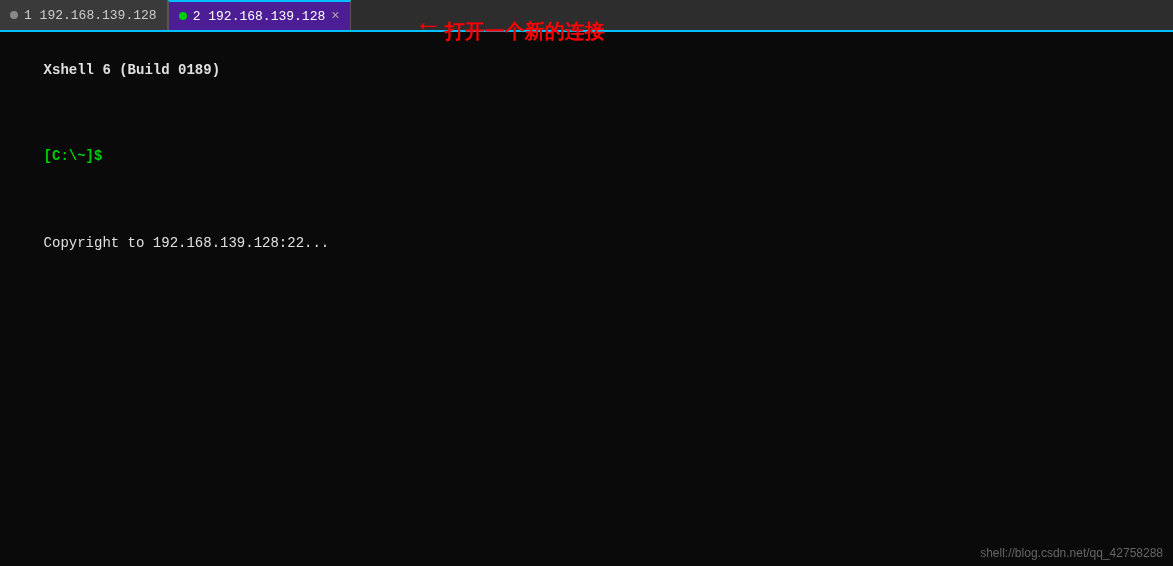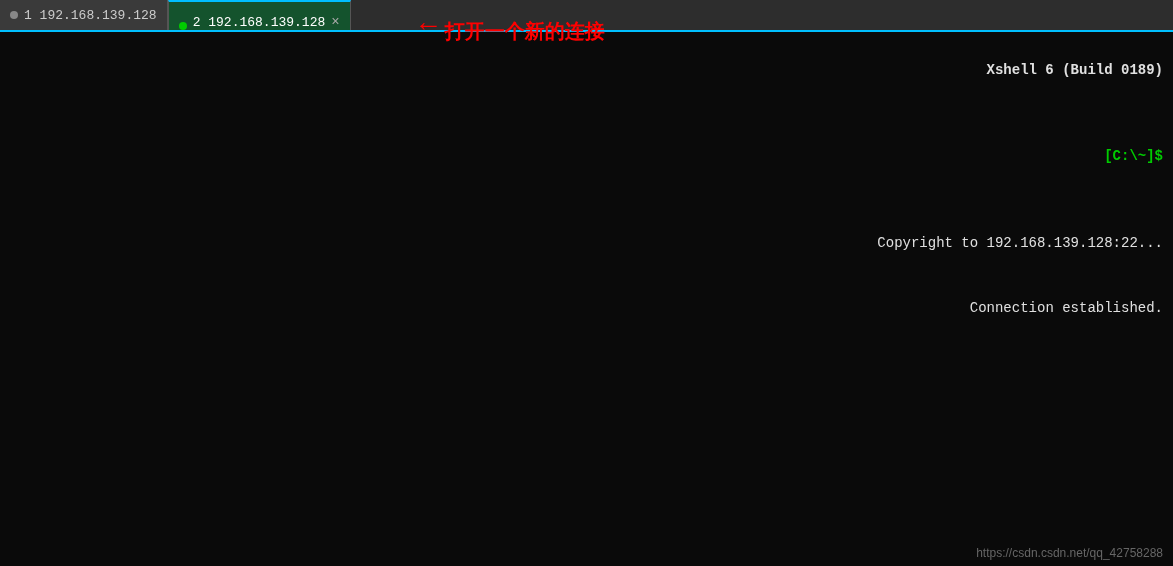--- a/index.html
+++ b/index.html
@@ -30,26 +30,25 @@
       font-size: 13px;
       color: #ccc;
       cursor: pointer;
       background: #3a3a3a;
       border-right: 1px solid #555;
       min-width: 140px;
       gap: 6px;
     }
 
     .tab.active {
-      background: #14532d;
+      background: #4c1d95;
       color: #fff;
       border-top: 2px solid #00bfff;
       border-right: 1px solid #555;
       border-left: 1px solid #555;
-      align-items: flex-end;
     }
 
     .tab-dot {
       width: 8px;
       height: 8px;
       border-radius: 50%;
       background: #00cc00;
       flex-shrink: 0;
     }
 
@@ -85,21 +84,20 @@
       margin-top: 16px;
     }
 
     
     .terminal {
       background: #0a0a0a;
       padding: 6px 10px;
       height: calc(566px - 32px);
       overflow: hidden;
       position: relative;
-      text-align: right;
     }
 
     .terminal pre, .terminal p, .terminal div.line {
       font-family: 'Courier New', Courier, monospace;
       font-size: 14px;
       line-height: 1.55;
       white-space: pre;
     }
 
     .white { color: #e0e0e0; }
@@ -146,23 +144,20 @@
     <span>Xshell 6 (Build 0189)</span>
   </div>
   <div class="line">&nbsp;</div>
   <div class="line">
     <span class="prompt-green">[C:\~]$</span>
   </div>
   <div class="line">&nbsp;</div>
   <div class="line white">
     <span>Copyright to 192.168.139.128:22...</span>
   </div>
-  <div class="line white">
-    <span>Connection established.</span>
-  </div>
   <div class="line">&nbsp;</div>
   <div class="line white">
     
   </div>
 
-  <div class="watermark">https://csdn.csdn.net/qq_42758288</div>
+  <div class="watermark">shell://blog.csdn.net/qq_42758288</div>
 
 </div>
 
 </body></html>

